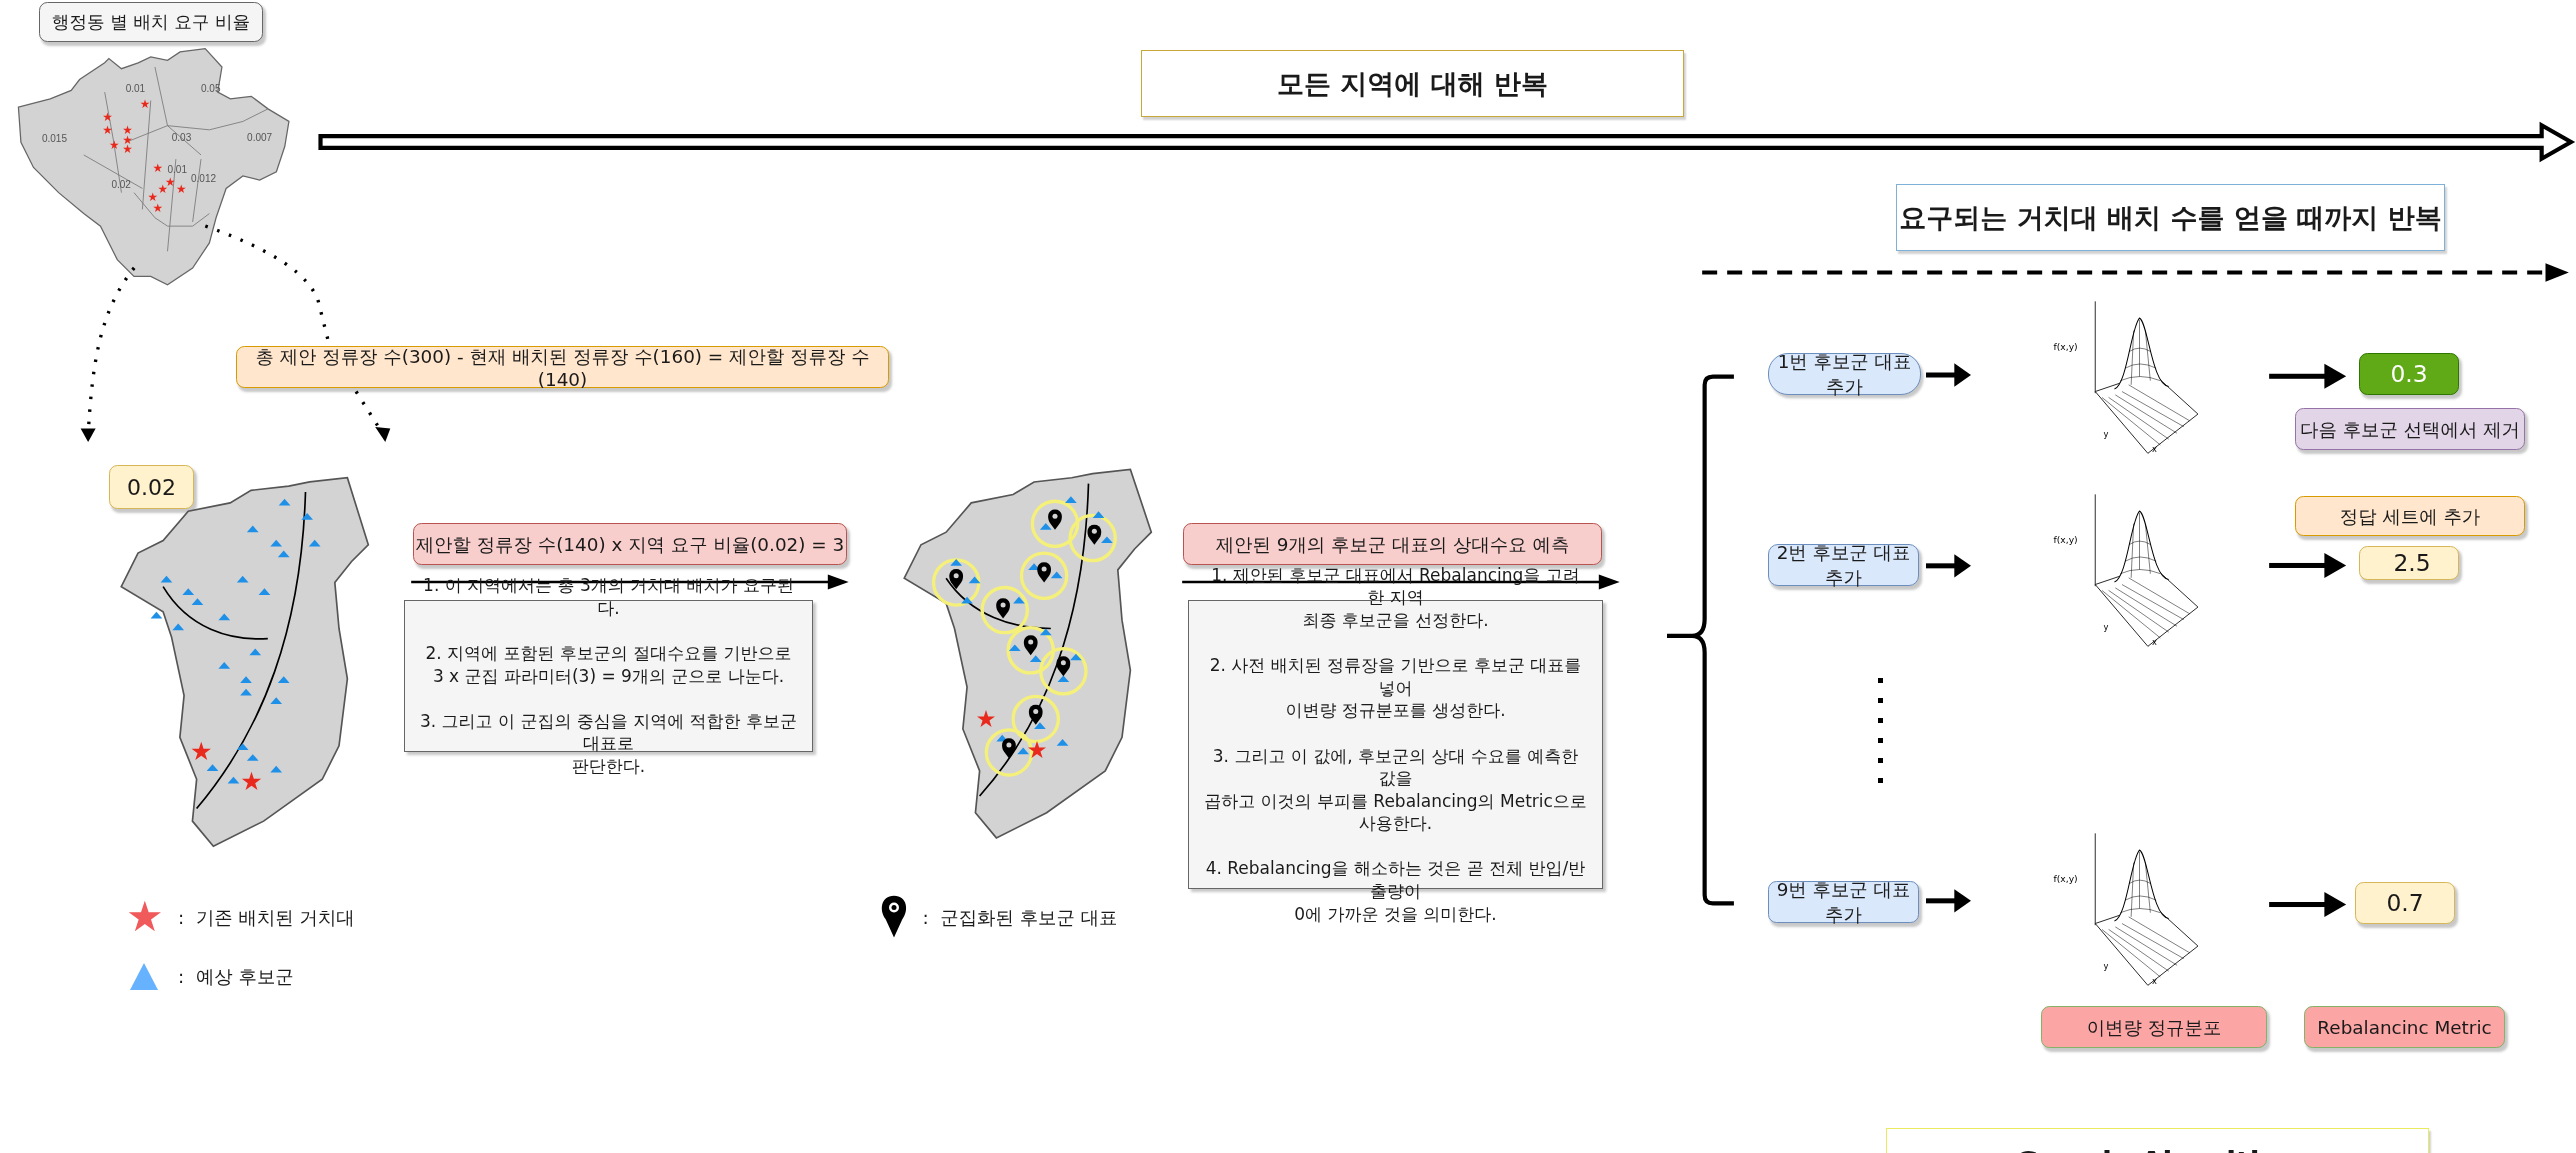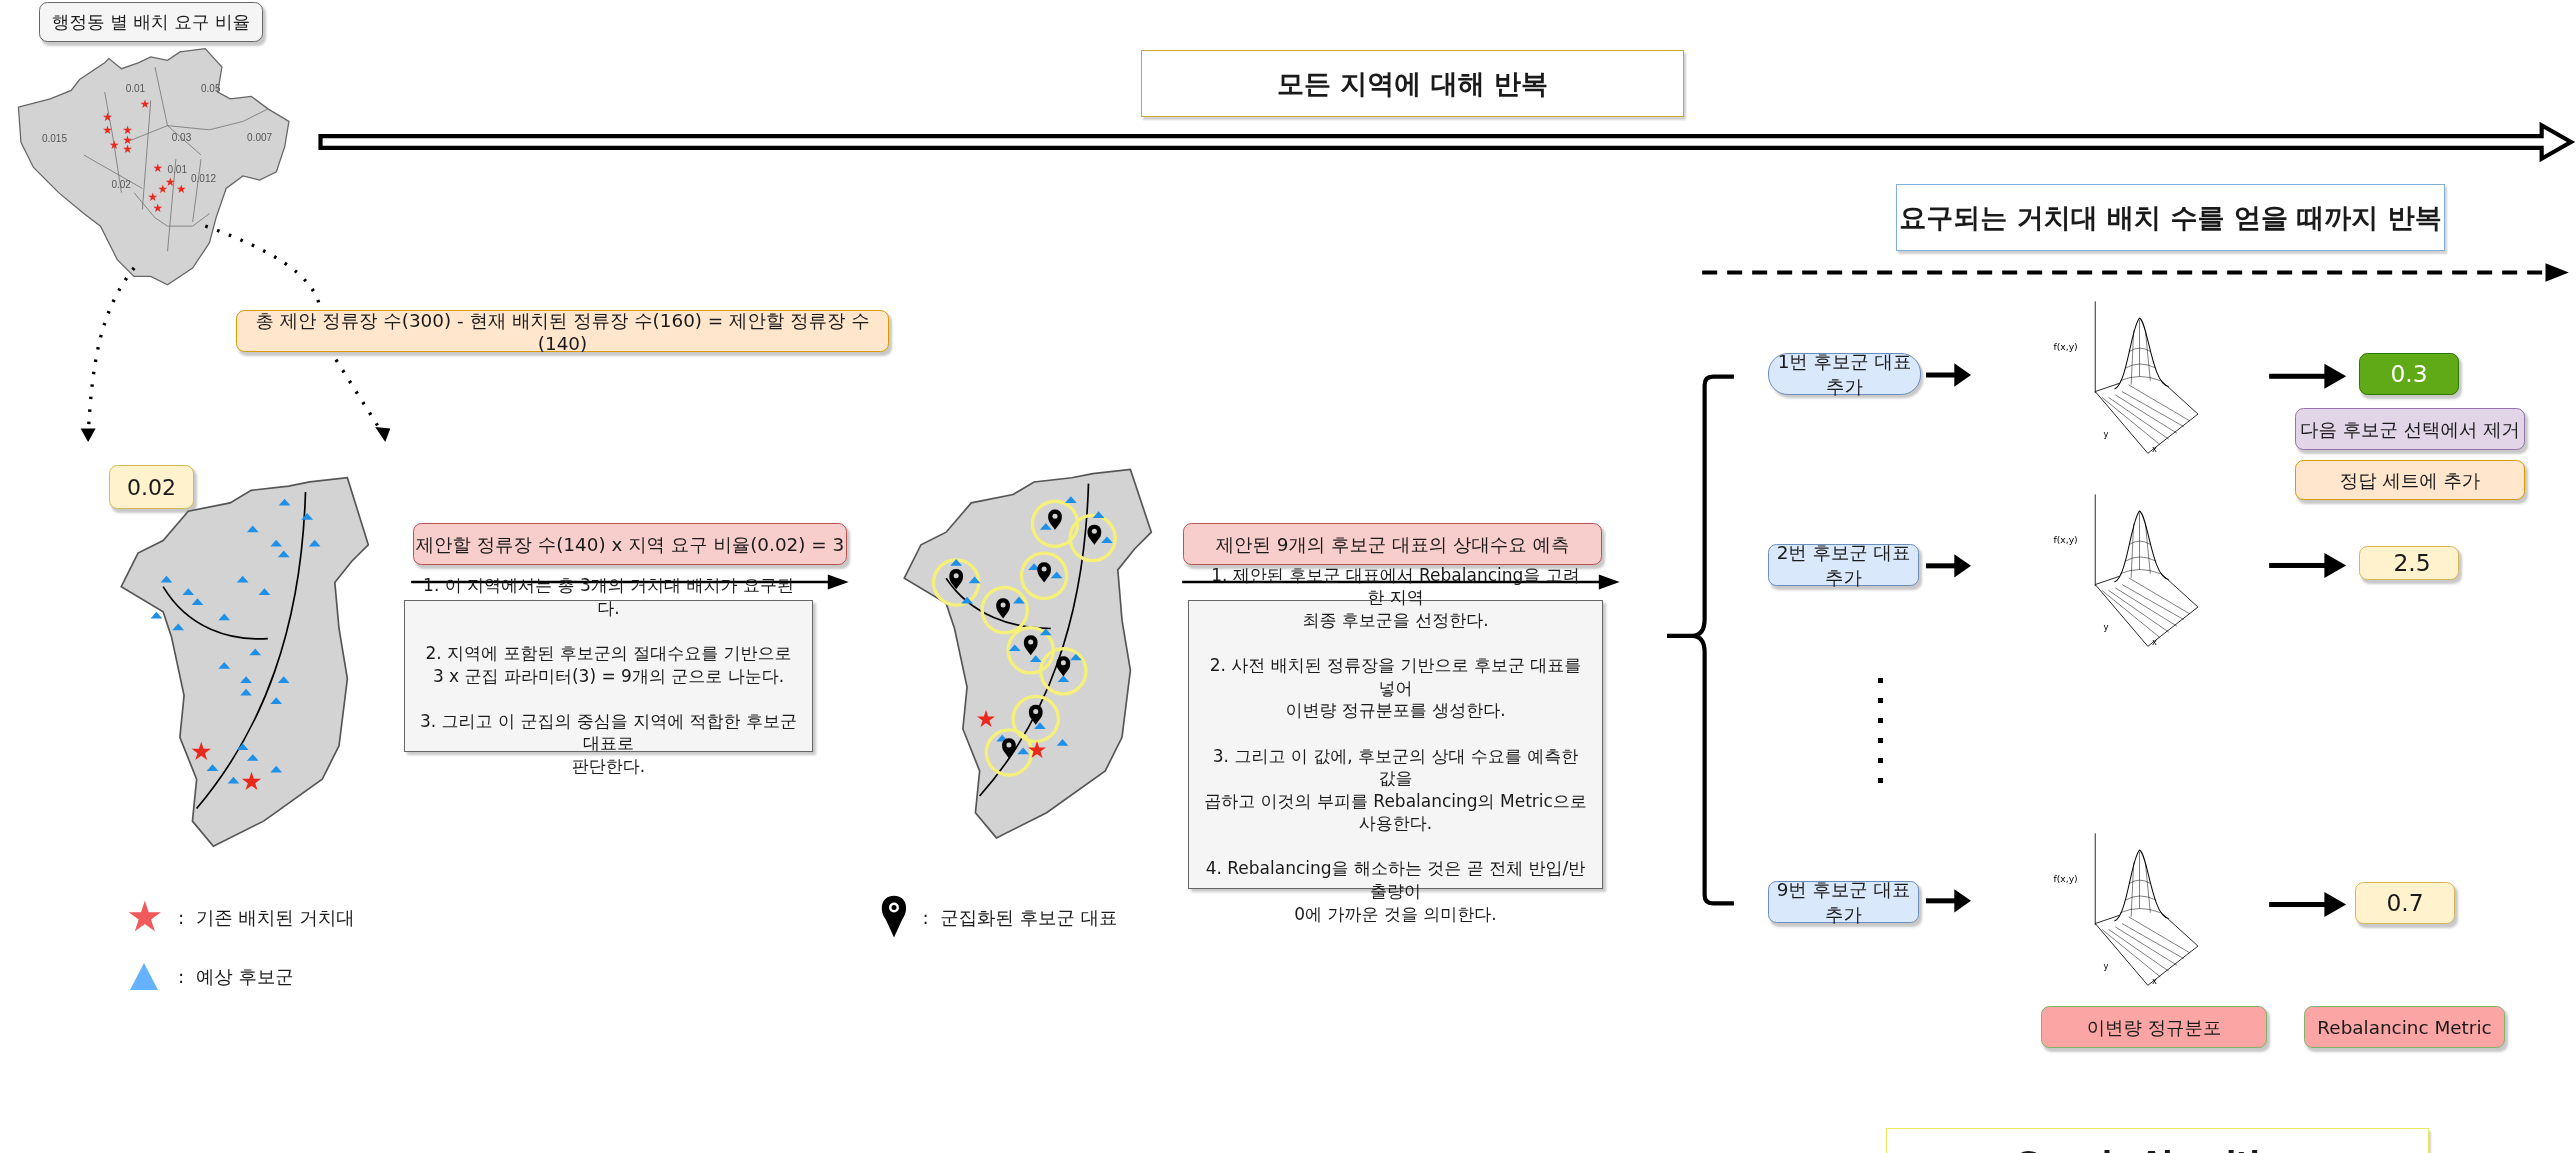--- a/index.html
+++ b/index.html
@@ -1,21 +1,21 @@
 <!DOCTYPE html>
 <html style="font-size:13.4px"><head>
 <meta charset="utf-8">
 <style>
   html,body{margin:0;padding:0;background:#ffffff;}
   body{width:2576px;height:1153px;position:relative;overflow:hidden;font-family:"DejaVu Sans","Liberation Sans",sans-serif;color:#1a1a1a;}
   .abs{position:absolute;box-sizing:border-box;}
   .box{display:flex;align-items:center;justify-content:center;text-align:center;border-radius:8.4px;box-shadow:2.5px 3.3px 2.5px rgba(0,0,0,0.22);}
   .label-gray{background:#f5f5f5;border:1.7px solid #666;font-size:17.6px;}
   .title-box{background:#fff;display:flex;align-items:center;justify-content:center;font-weight:bold;box-shadow:1.7px 2.5px 1.7px rgba(0,0,0,0.18);}
-  .orange{background:#ffe6cc;border:1.7px solid #d79b00;font-size:18.4px;}
+  .orange{background:#ffe6cc;border:1.7px solid #d79b00;font-size:18.4px;margin-top:36px;}
   .yellow{background:#fff2cc;border:1.7px solid #d6b656;}
   .pink{background:#f8cecc;border:1.7px solid #b85450;font-size:18.4px;}
   .gray-note{background:#f5f5f5;border:1.7px solid #666;border-radius:0;font-size:17px;line-height:22.6px;flex-direction:column;padding:14px;white-space:pre-line;}
   .blue{background:#dae8fc;border:1.7px solid #6c8ebf;font-size:18.4px;}
   .green-solid{background:#60a917;border:1.7px solid #2d7600;color:#fff;font-size:23.4px;}
   .purple{background:#e1d5e7;border:1.7px solid #9673a6;font-size:18.4px;}
   .green-light{background:#fca5a5;border:1.7px solid #82b366;font-size:18.4px;}
   .legend-text{font-size:18.4px;display:flex;align-items:center;}
   svg{position:absolute;overflow:visible;}
 </style>
@@ -243,21 +243,21 @@
   <span style="margin:0 11.7px 0 13.4px;">:</span>
   <span>군집화된 후보군 대표</span>
 </div>
 
 <svg style="left:1667px;top:368px;width:92px;height:544px;" viewBox="0 0 110 650">
   <path d="M80,10 L55,10 Q45,10 45,20 L45,300 Q45,320 30,320 L0,320 M30,320 Q45,320 45,340 L45,630 Q45,640 55,640 L80,640" stroke="#000" stroke-width="5" fill="none"></path>
 </svg>
 
 <div class="abs box blue" style="left:1768px;top:353px;width:153px;height:42px;border-radius:20px;">1번 후보군 대표 추가</div>
 
-<div class="abs box blue" style="left:1768px;top:544px;width:151px;height:42px;">2번 후보군 대표 추가</div>
+<div class="abs box blue" style="left:1768px;top:544px;width:151px;height:42px;border-radius:10px;">2번 후보군 대표 추가</div>
 
 <div class="abs box blue" style="left:1768px;top:881px;width:151px;height:42px;">9번 후보군 대표 추가</div>
 
 <svg style="left:1926px;top:352px;width:50px;height:586px;" viewBox="0 0 60 700">
   <g fill="#000">
     <rect x="0" y="23" width="36" height="6"></rect>
       <polygon points="34,12 54,26 34,40"></polygon>
     <rect x="0" y="252" width="36" height="6"></rect>
       <polygon points="34,241 54,255 34,269"></polygon>
     <rect x="0" y="654" width="36" height="6"></rect>

